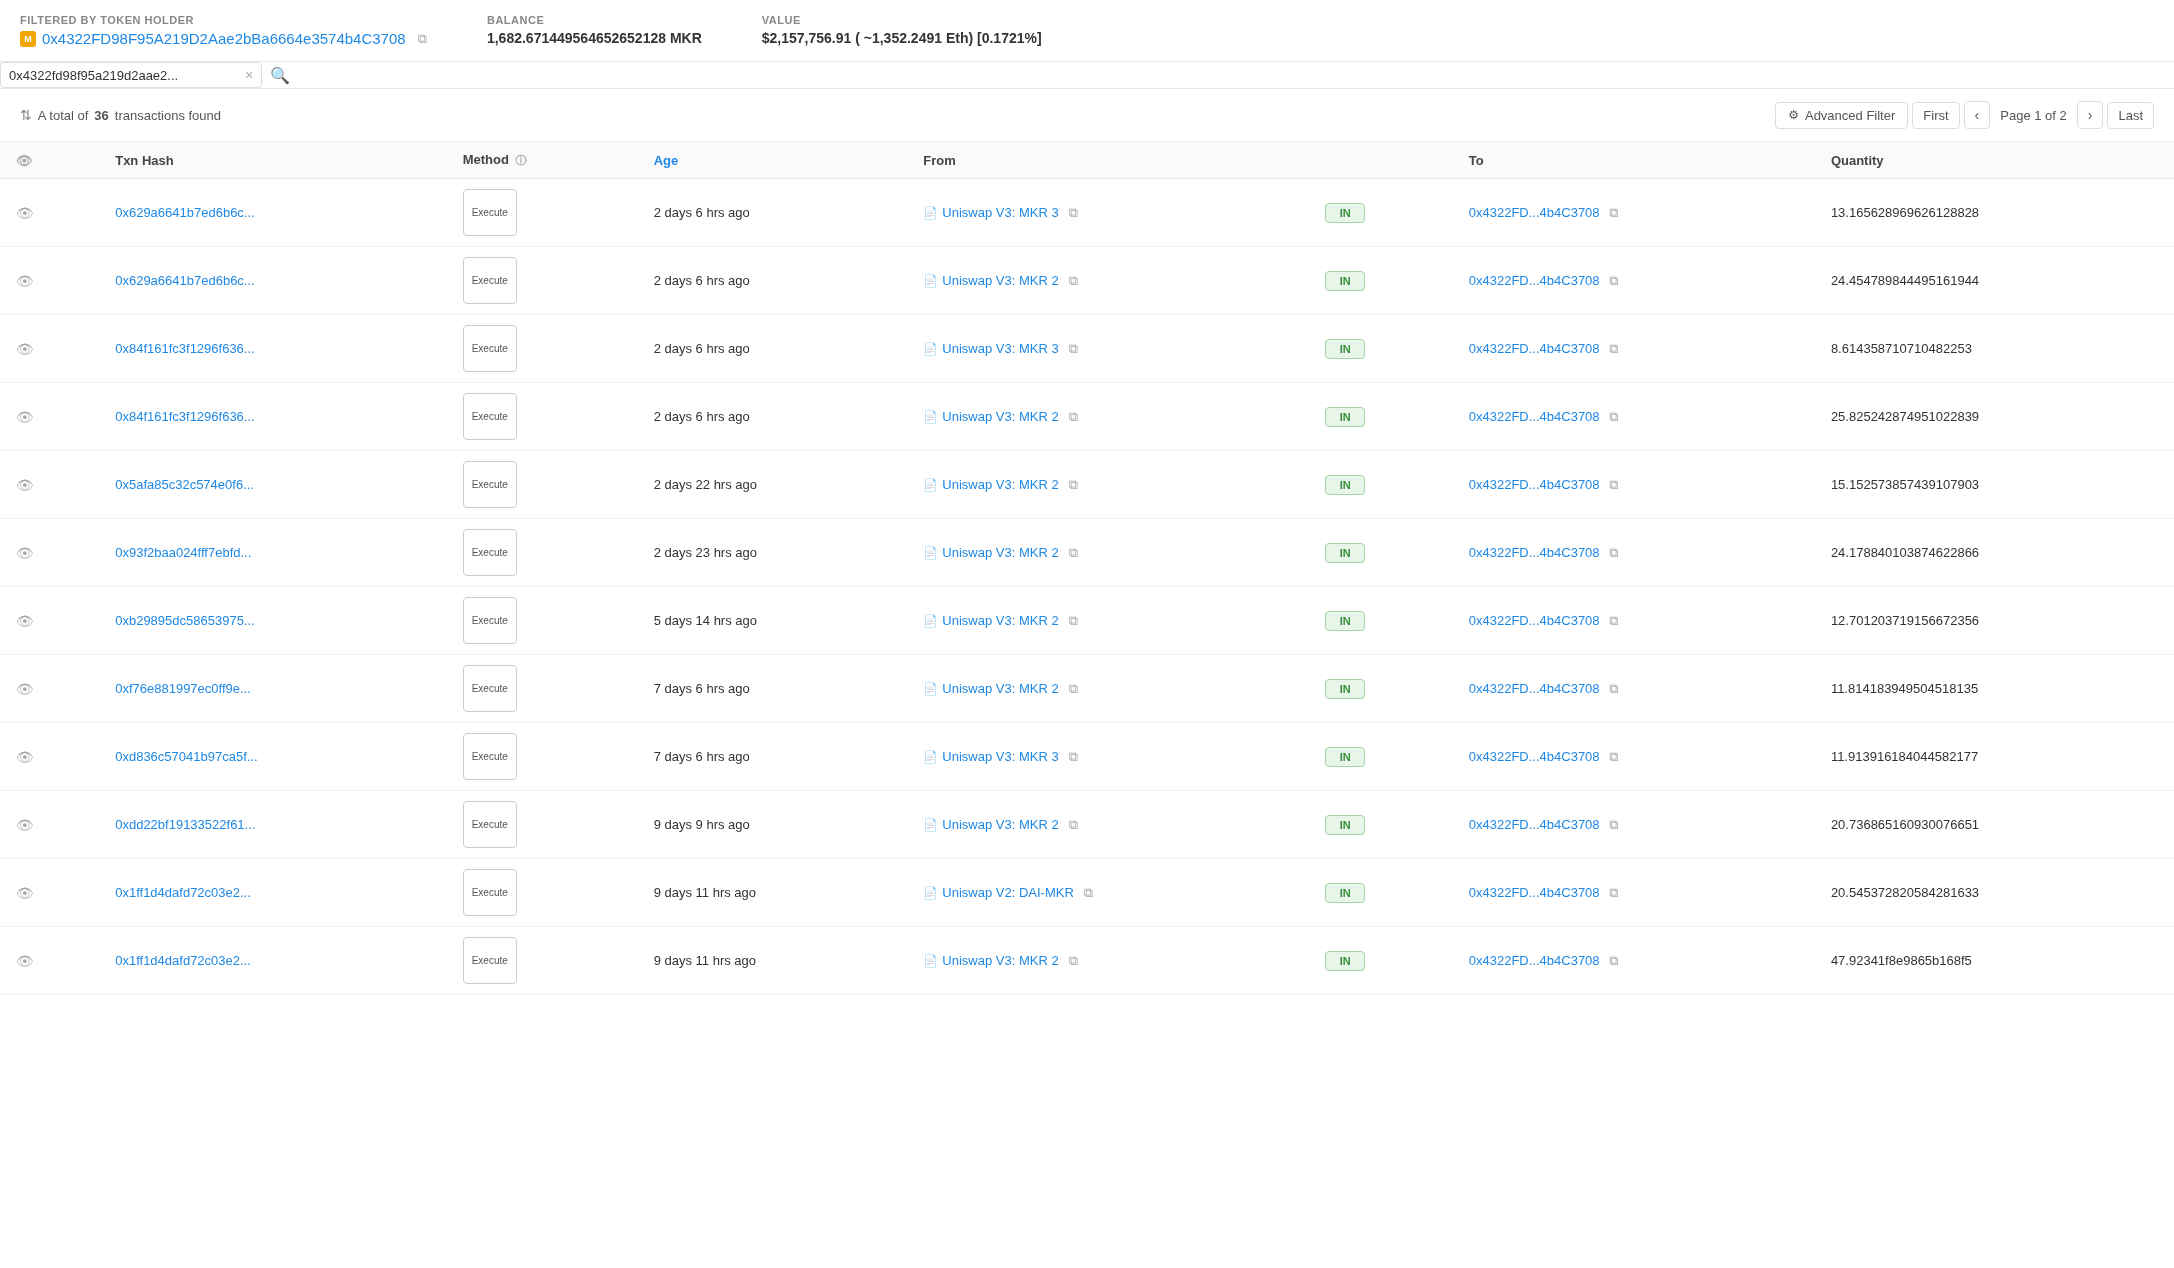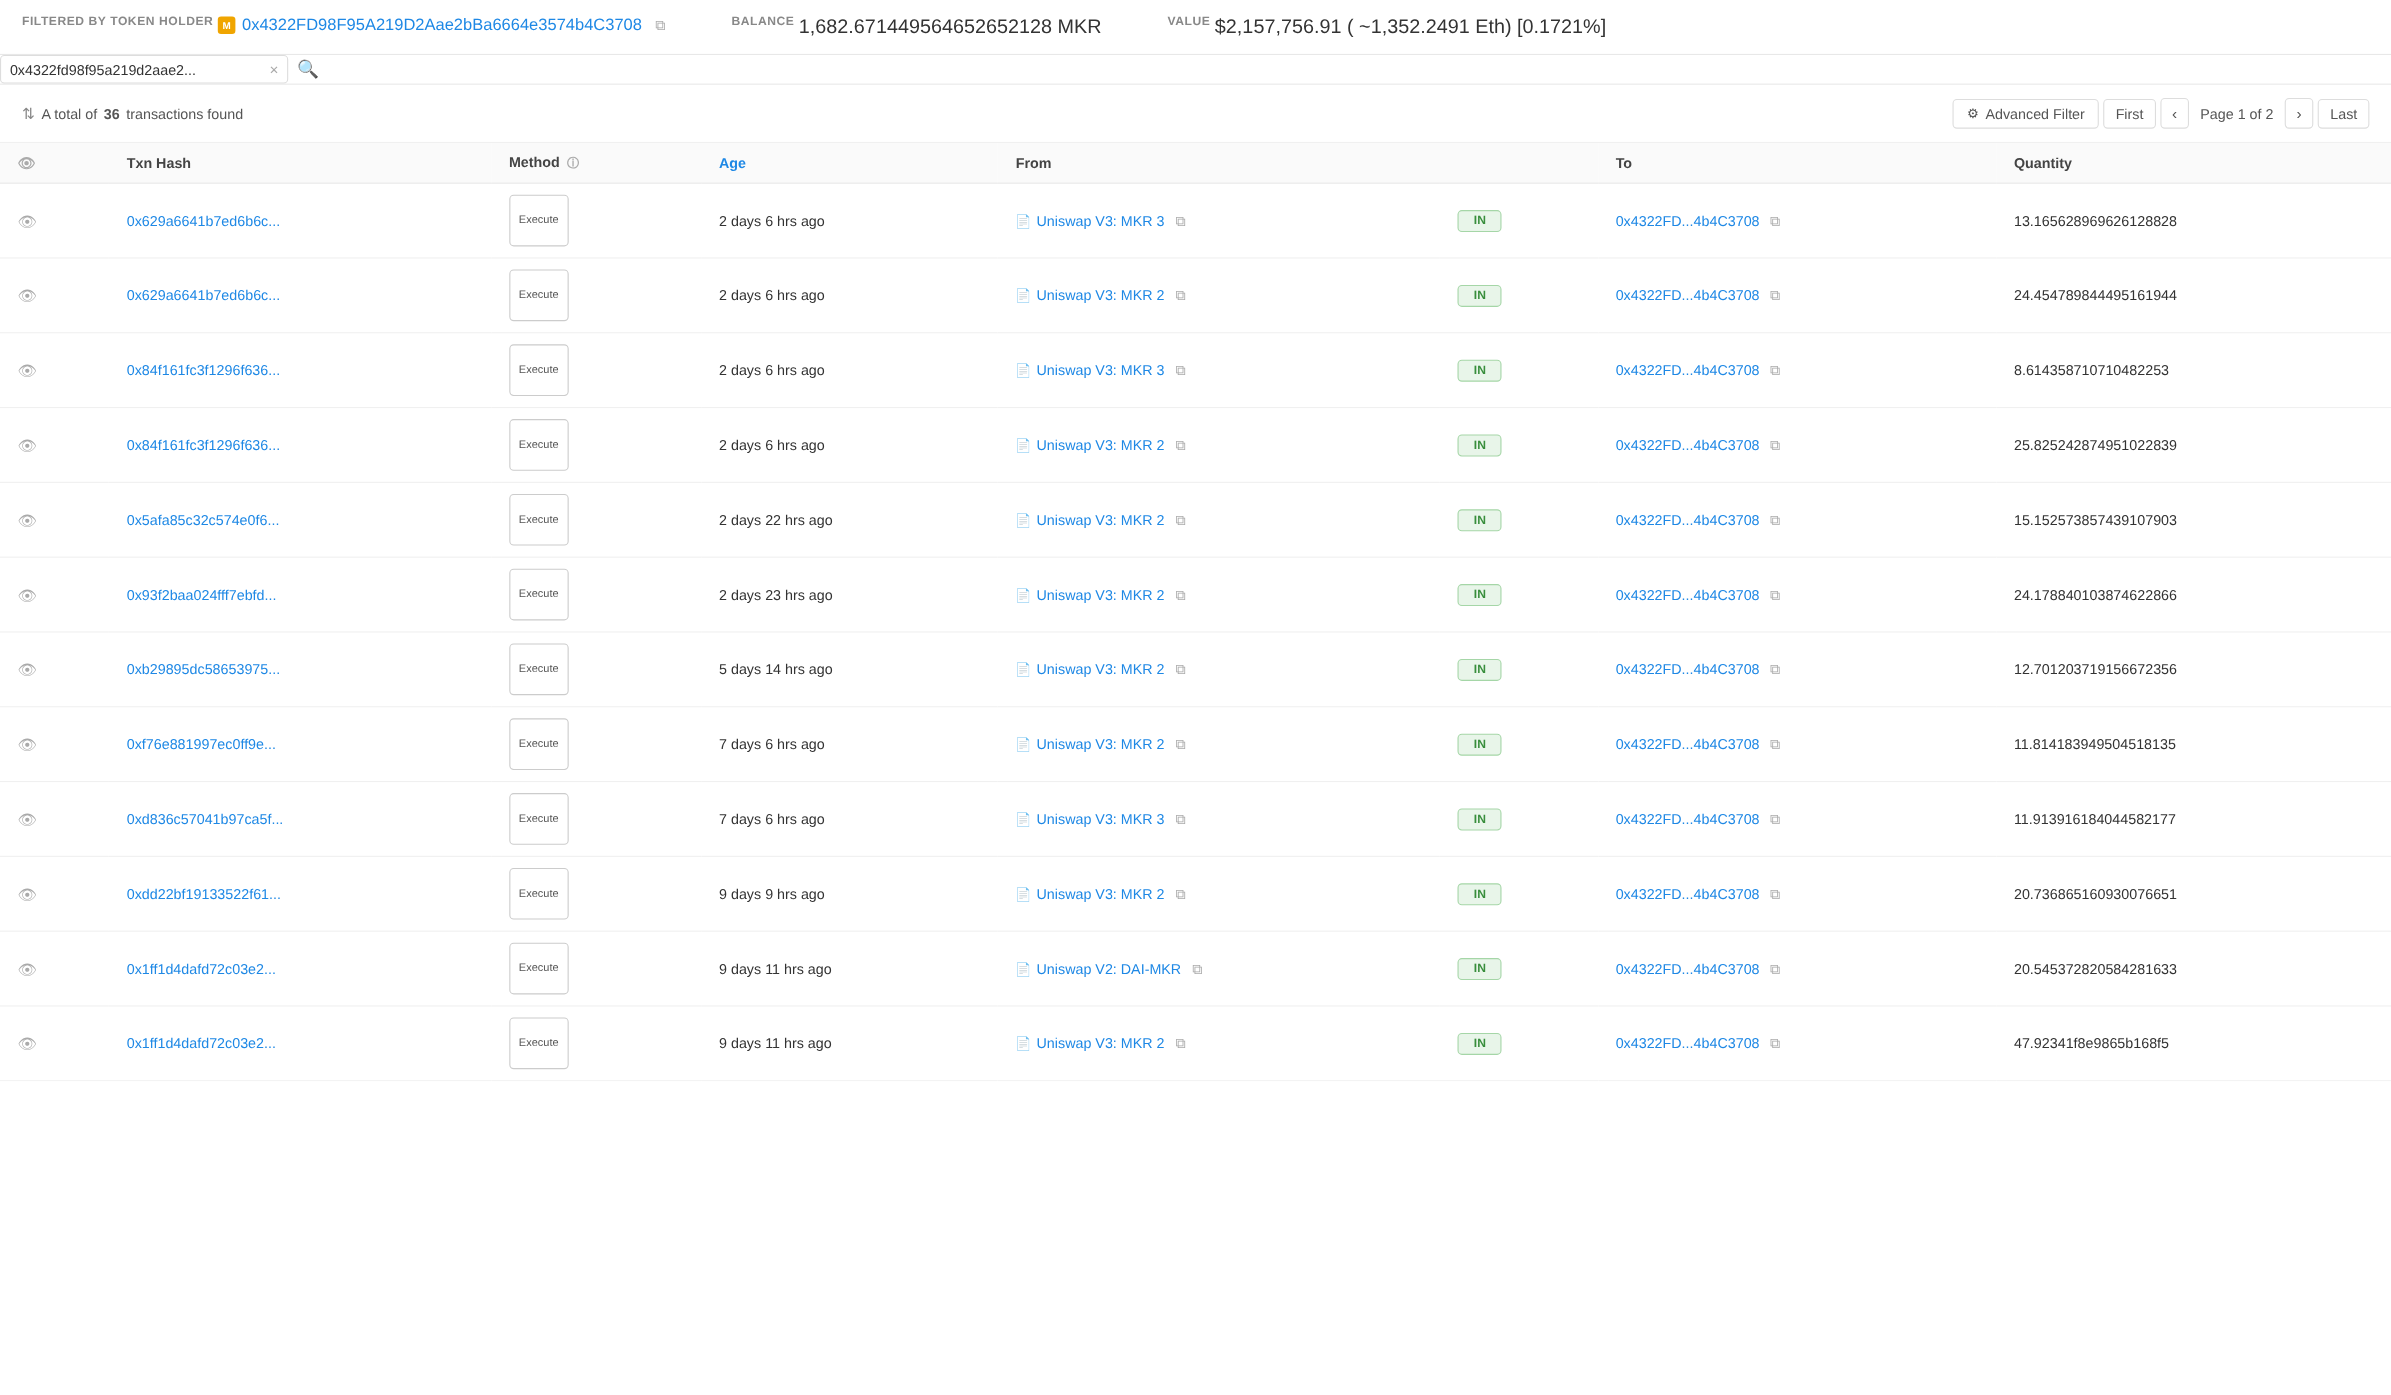--- a/index.html
+++ b/index.html
@@ -1,23 +1,23 @@
 <!DOCTYPE html>
 <html><head>
   <meta charset="utf-8">
   <style>
     * { box-sizing: border-box; margin: 0; padding: 0; }
     body { font-family: -apple-system, BlinkMacSystemFont, 'Segoe UI', sans-serif; font-size: 14px; background: #fff; color: #333; }
 
     .top-bar {
       display: flex; align-items: flex-start; padding: 14px 20px; border-bottom: 1px solid #e8e8e8; gap: 60px;
     }
-    .top-section { display: flex; flex-direction: row; gap: 4px; }
+    .top-section { display: flex; flex-direction: column; gap: 4px; }
     .top-label { font-size: 11px; color: #888; text-transform: uppercase; font-weight: 600; letter-spacing: 0.5px; }
-    .top-value { font-size: 18px; color: #333; }
+    .top-value { font-size: 14px; color: #333; font-weight: bold; }
     .address-link { color: #1e88e5; font-size: 15px; font-weight: 500; text-decoration: none; }
     .copy-icon { color: #aaa; cursor: pointer; font-size: 13px; margin-left: 6px; }
 
     .tabs-bar {
       display: flex; align-items: center; border-bottom: 1px solid #e8e8e8; padding: 0 0 0 0;
       justify-content: space-between;
     }
     .tabs-left { display: flex; align-items: center; }
     .tab {
       padding: 12px 20px; cursor: pointer; font-size: 14px; color: #555; border-bottom: 3px solid transparent;

